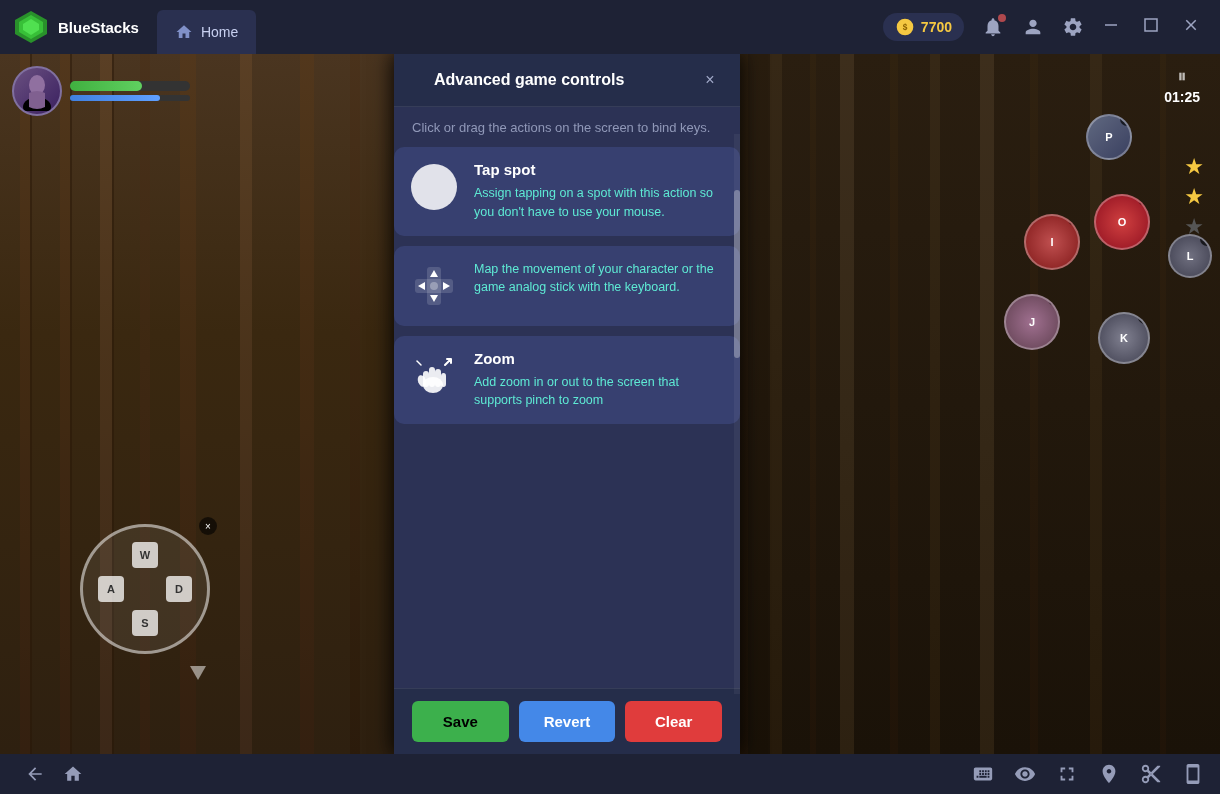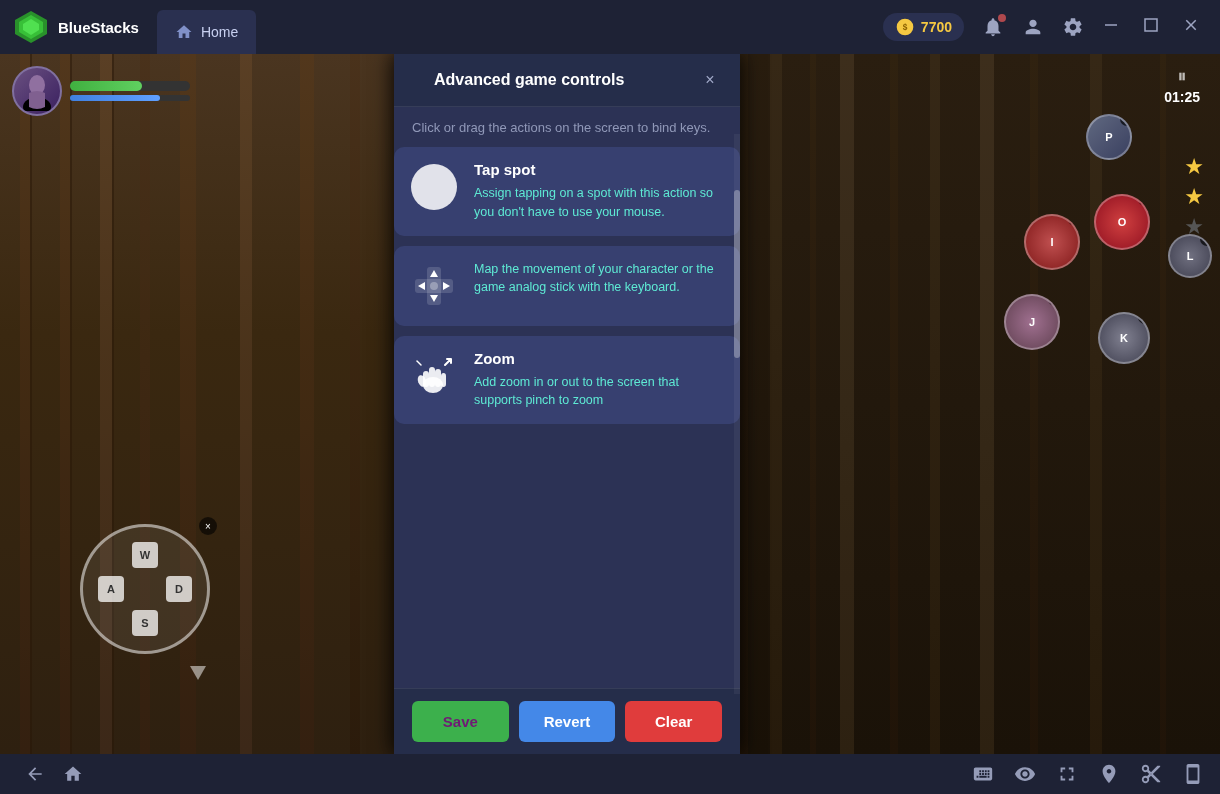--- a/index.html
+++ b/index.html
@@ -382,21 +382,21 @@
     }
     .btn-save {
       flex: 1;
       padding: 12px 0;
       border: none;
       border-radius: 6px;
       font-size: 15px;
       font-weight: 600;
       cursor: pointer;
       background: #3cb04c;
-      color: #701a75;
+      color: #000000;
     }
     .btn-revert {
       flex: 1;
       padding: 12px 0;
       border: none;
       border-radius: 6px;
       font-size: 15px;
       font-weight: 600;
       cursor: pointer;
       background: #4488e8;

